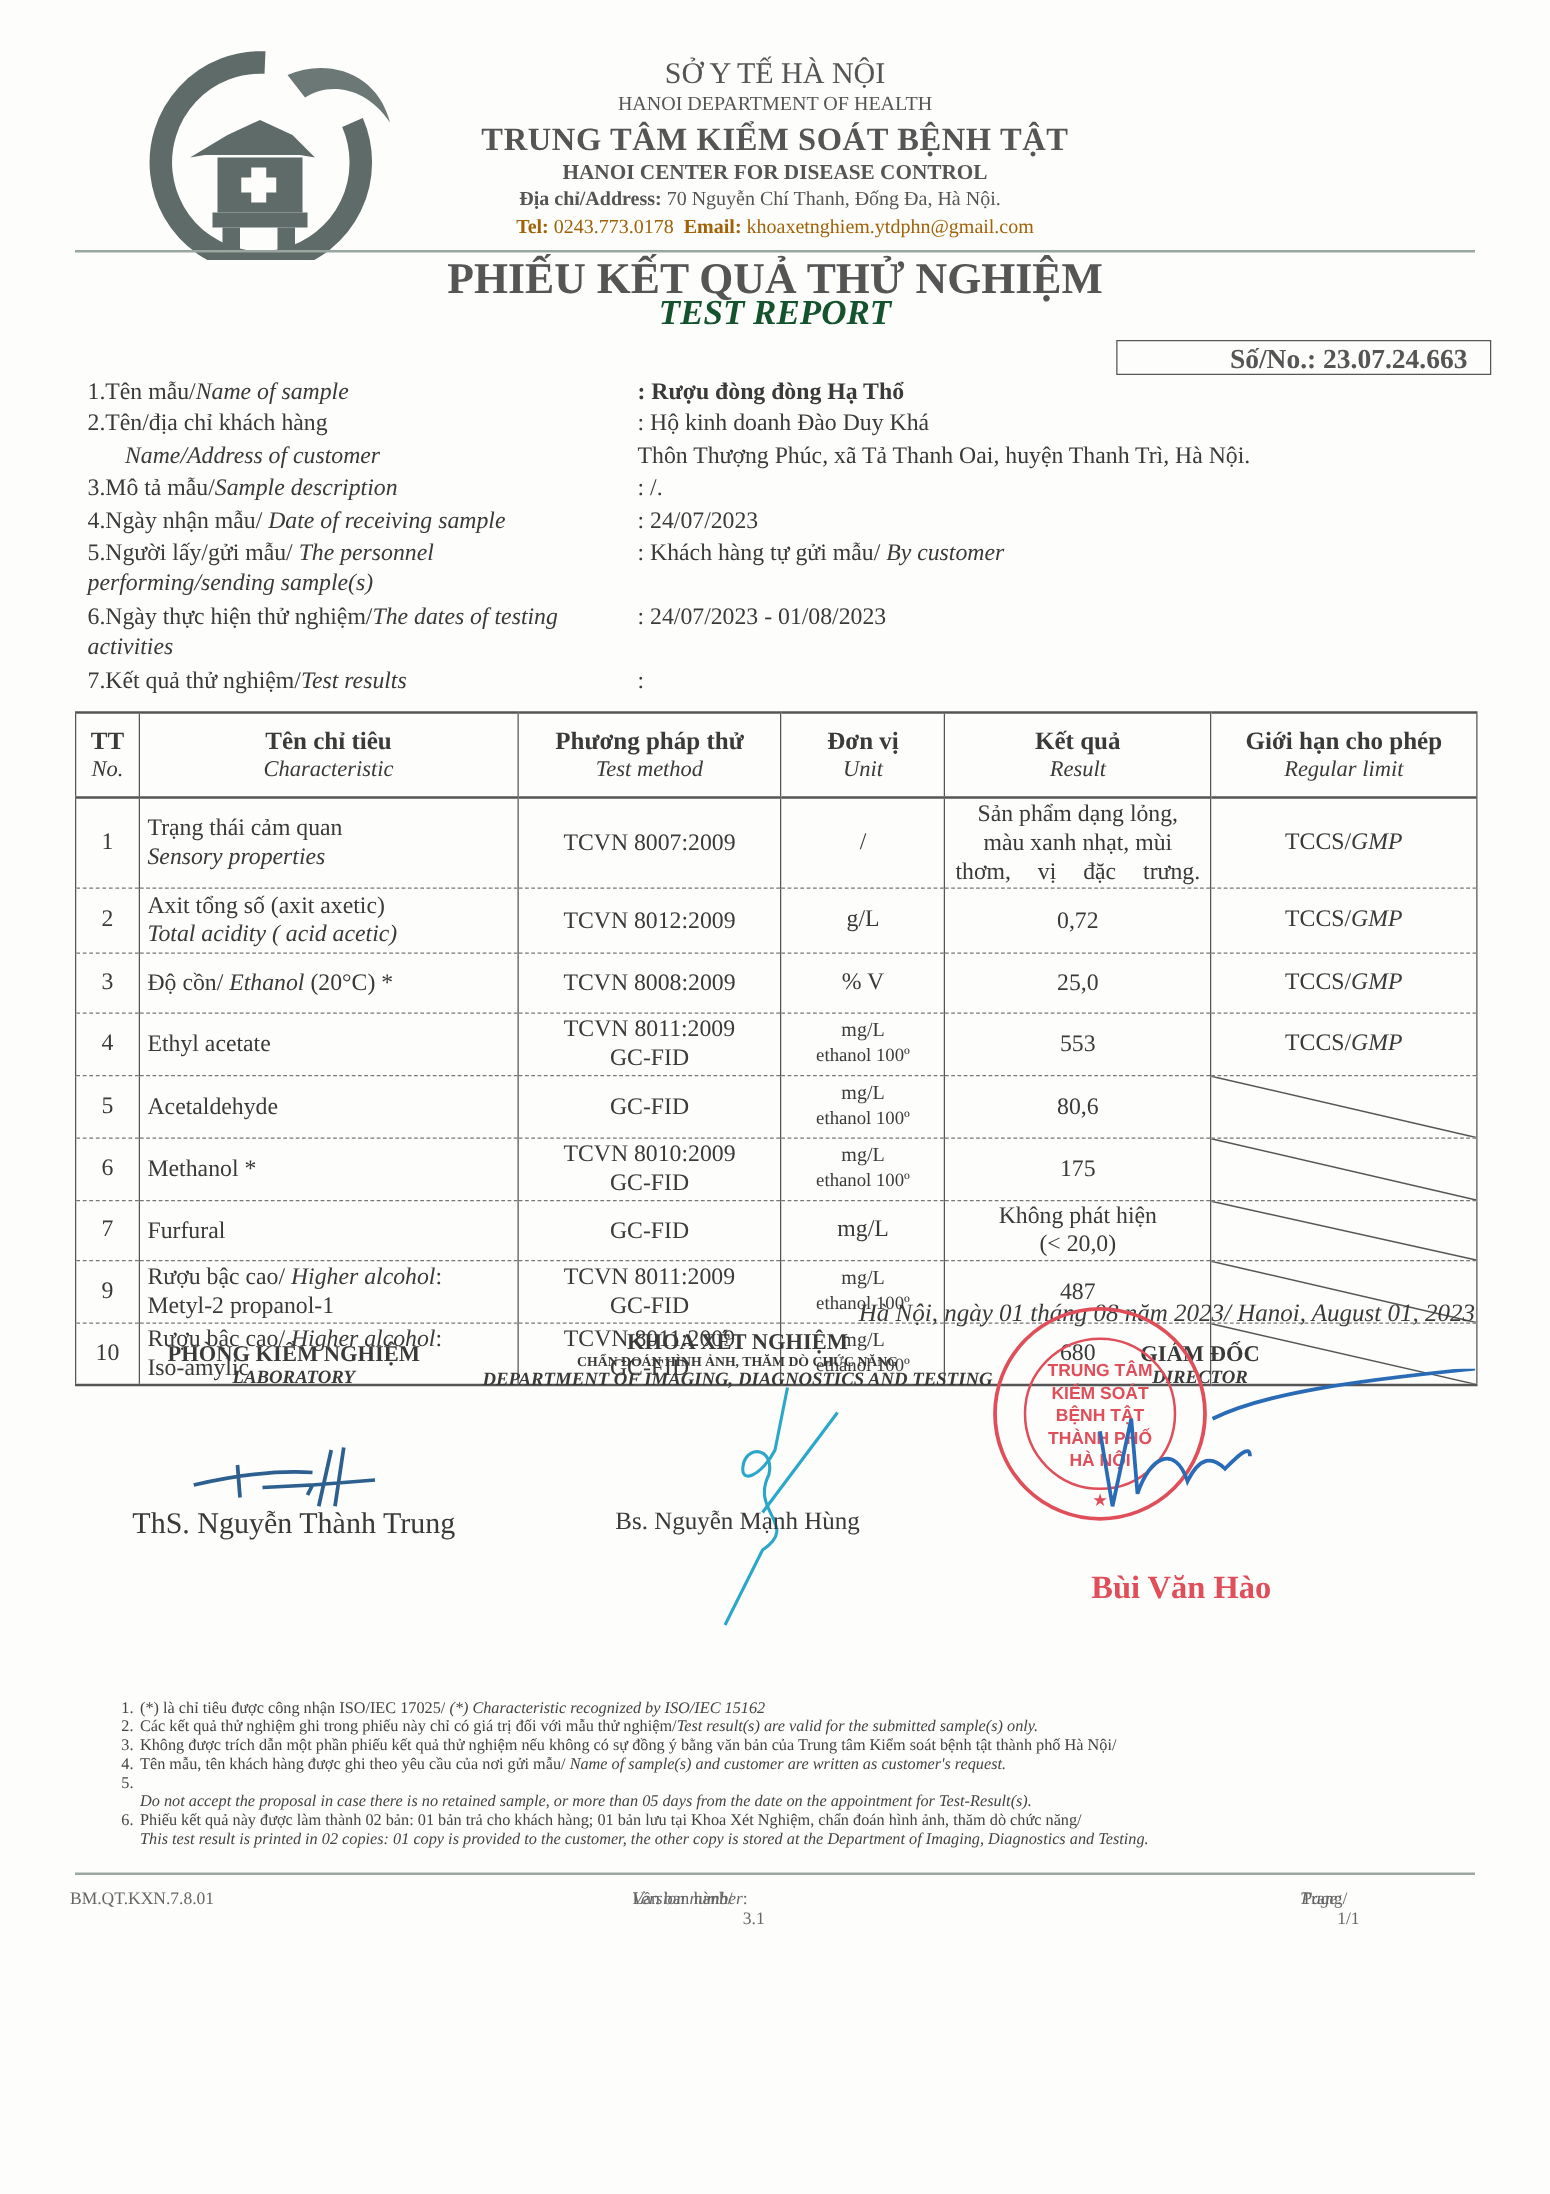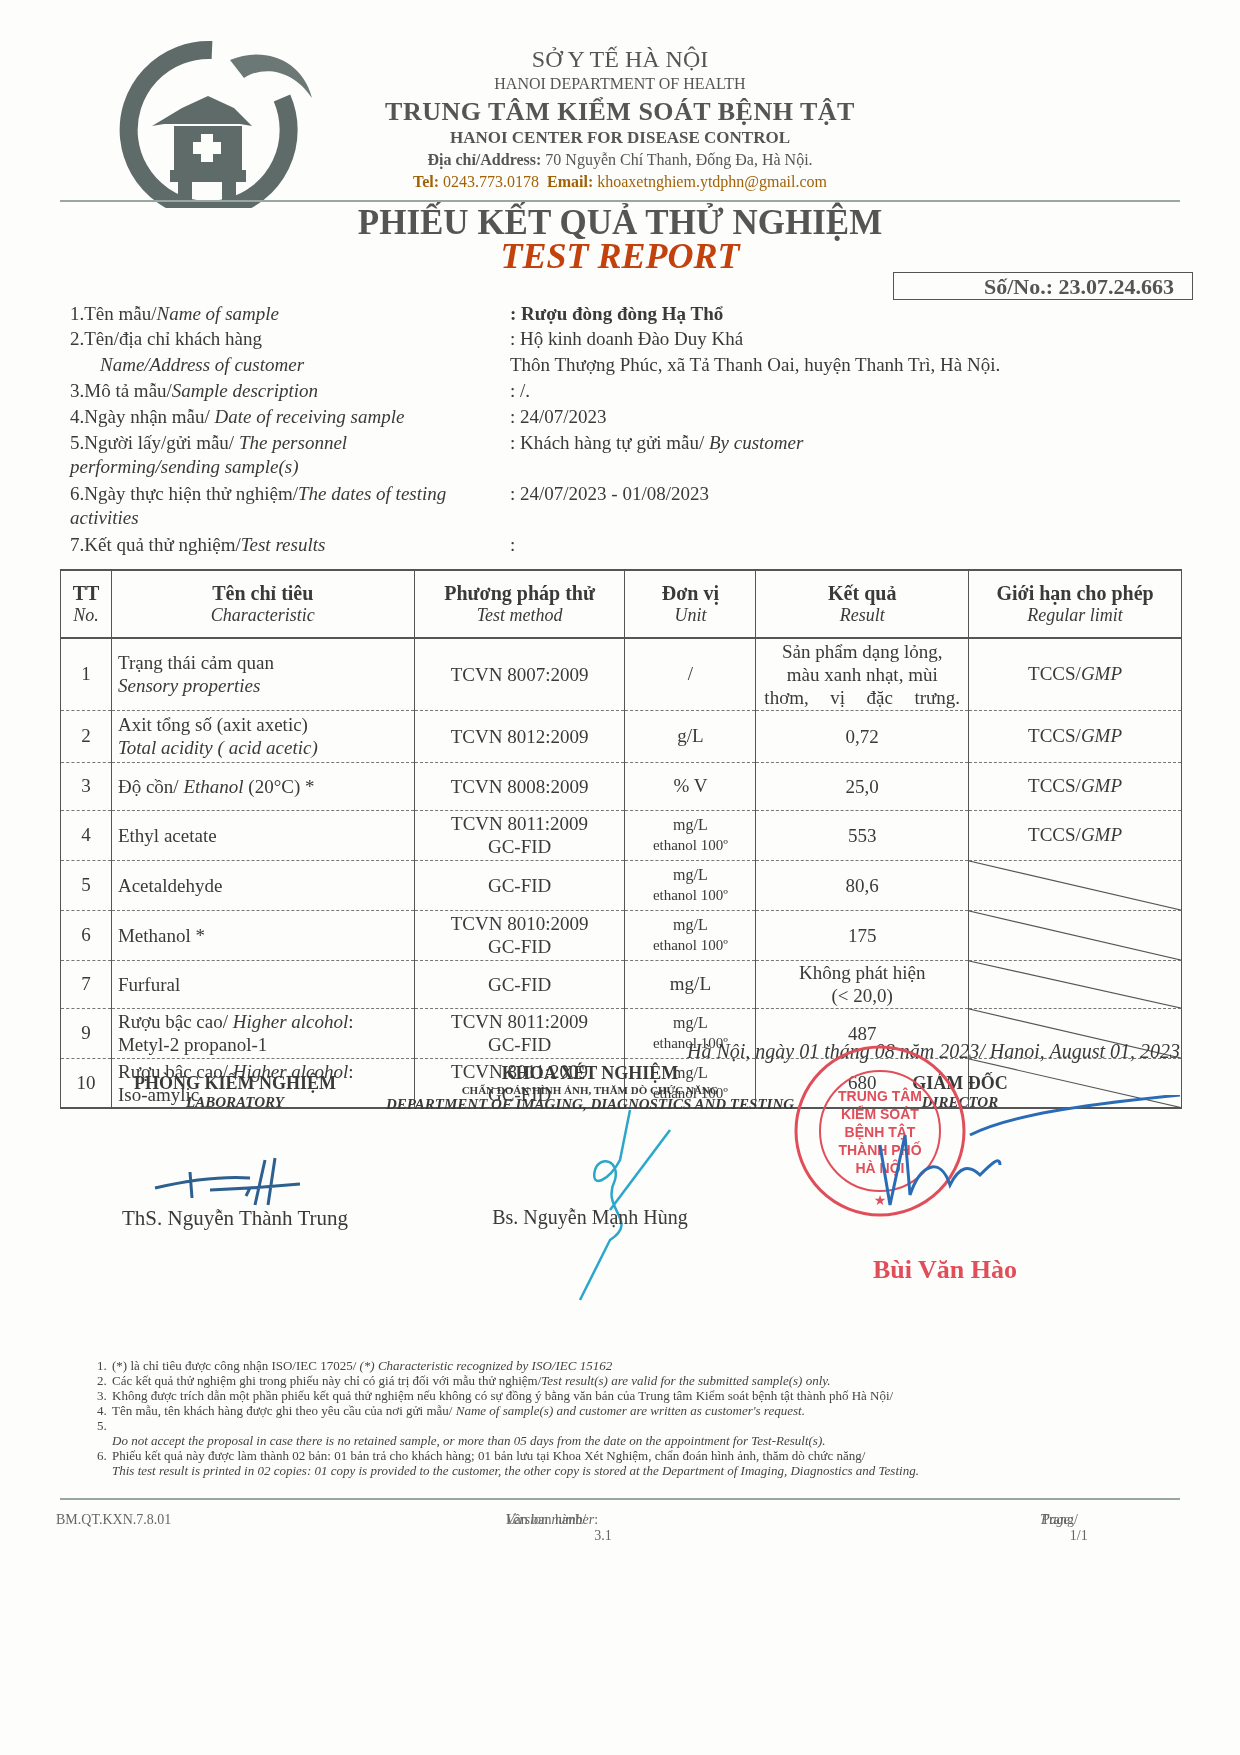--- a/index.html
+++ b/index.html
@@ -8,25 +8,25 @@
     font-family: "Liberation Serif", serif; color: #3a3a3a;
   }
   .abs { position: absolute; }
   .center { text-align: center; }
   
   #logo { left: 112px; top: 38px; width: 200px; height: 170px; }
   #h1 { top: 46px; font-size: 24px; left: 300px; width: 640px; color:#555; }
   #h2 { top: 75px; font-size: 16px; left: 300px; width: 640px; color:#555; }
   #h3 { top: 97px; font-size: 26px; left: 300px; width: 640px; color:#555; letter-spacing: 0.5px; }
   #h4 { top: 128px; font-size: 17px; left: 300px; width: 640px; color:#555; font-weight: bold; }
-  #h5 { top: 151px; font-size: 16px; left: 300px; width: 640px; color:#555; }
+  #h5 { top: 151px; font-size: 16px; left: 288px; width: 640px; color:#555; }
   #h6 { top: 173px; font-size: 16px; left: 300px; width: 640px; color:#a16207; }
   #rule { left: 60px; width: 1120px; top: 200px; height: 0; border-top: 2px solid #9aa6a0; }
   #title-vn { top: 203px; left: 300px; width: 640px; font-size: 35px; font-weight: bold; color:#555; }
-  #title-en { top: 235px; left: 300px; width: 640px; font-size: 36px; font-weight: bold; font-style: italic; color:#c2410c; }
+  #title-en { top: 235px; left: 300px; width: 640px; font-size: 28px; font-weight: bold; font-style: italic; color:#14532d; }
   #report-no { left: 893px; top: 272px; width: 300px; height: 28px; border: 1.5px solid #555; font-size: 22px; font-weight: bold; text-align: right; padding-right: 18px; box-sizing: border-box; line-height: 28px; color:#555; }
   
   .info { font-size: 19px; line-height: 24px; color:#3a3a3a; }
   .info i { font-style: italic; }
   .info-left { left: 70px; width: 440px; }
   .info-right { left: 510px; width: 680px; }
   
   #results-table { left: 60px; top: 569px; width: 1122px; border-collapse: collapse; font-size: 19px; color: #3a3a3a; }
   #results-table td, #results-table th { border-left: 1.5px solid #555; border-right: 1.5px solid #555; padding: 0 6px; text-align: center; vertical-align: middle; }
   #results-table thead th { border-top: 2px solid #555; border-bottom: 2px solid #555; font-weight: bold; height: 66px; font-size: 20px; }
@@ -45,21 +45,21 @@
   .col-result { width: 200px; }
   .col-limit { width: 200px; }
   .res-justify { text-align: justify; text-align-last: justify; line-height: 23px; padding: 0 8px !important; }
   
   #sign-date { left: 560px; top: 1040px; width: 620px; font-size: 20px; font-style: italic; text-align: right; }
   .sign-title { font-size: 18px; font-weight: bold; }
   .sign-sub { font-size: 15px; font-style: italic; font-weight: bold; }
   #lab-block { left: 95px; top: 1073px; width: 280px; }
   #dept-block { left: 375px; top: 1063px; width: 430px; }
   #dir-block { left: 860px; top: 1073px; width: 200px; }
-  #lab-name { left: 95px; top: 1206px; width: 280px; font-size: 21px; }
+  #lab-name { left: 95px; top: 1206px; width: 280px; font-size: 24px; }
   #dept-name { left: 430px; top: 1206px; width: 320px; font-size: 20px; }
   #dir-name { left: 815px; top: 1255px; width: 260px; font-size: 26px; font-weight: bold; color: #e04e5a; }
   
   #notes { left: 84px; top: 1358px; width: 1100px; font-size: 13px; line-height: 15px; color: #444; }
   #notes ol { margin: 0; padding-left: 26px; }
   #notes li { margin: 0; padding-left: 2px; }
   #notes i { font-style: italic; }
   #notes-rule { left: 60px; width: 1120px; top: 1498px; border-top: 2px solid #9aa6a0; }
   #footer { left: 56px; top: 1512px; width: 1120px; font-size: 14px; color: #666; }
   #footer span { position: absolute; }

